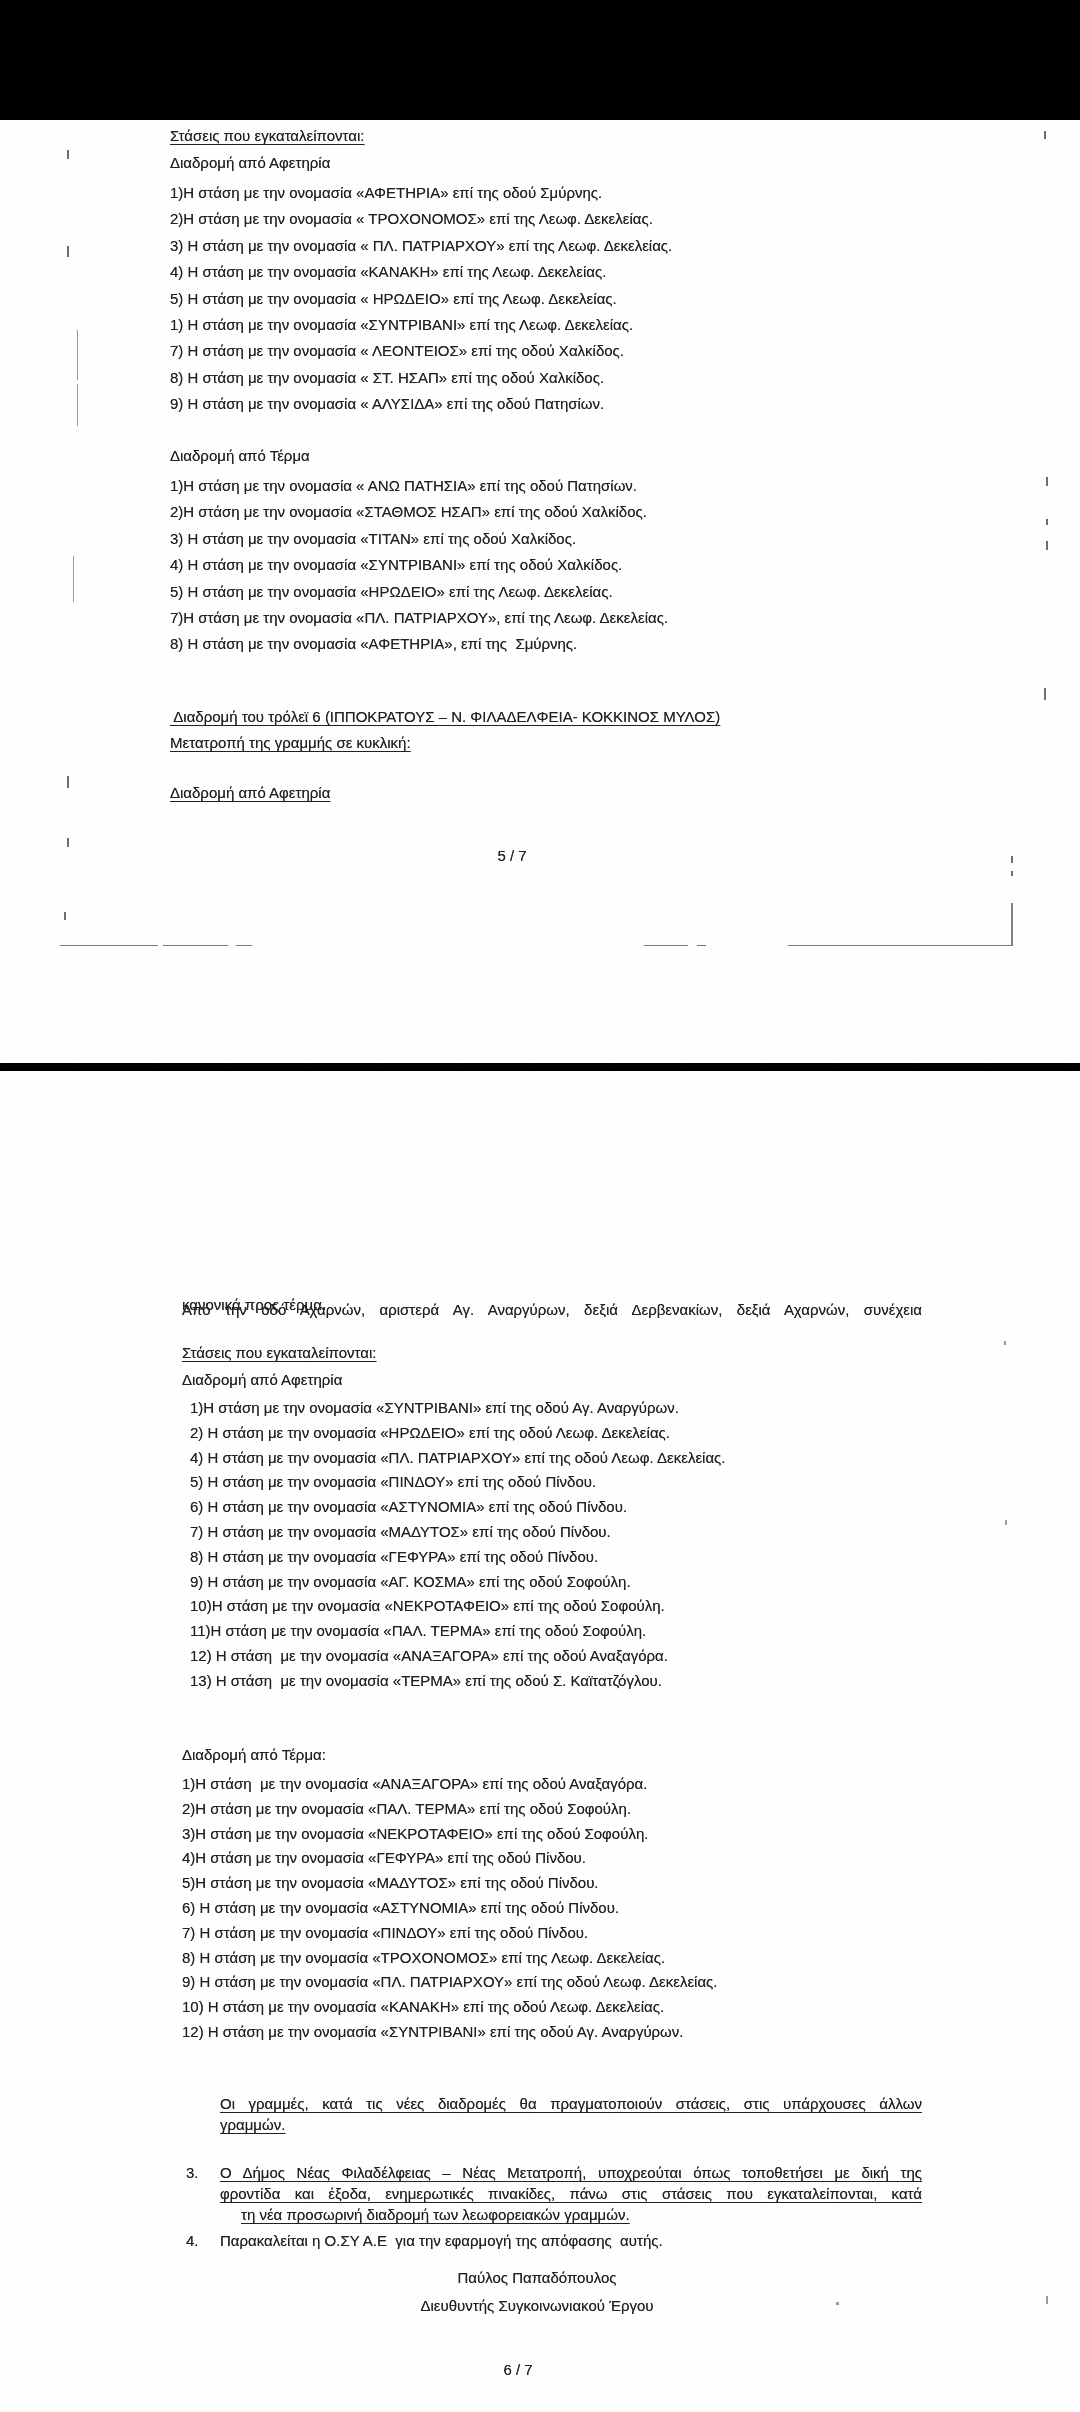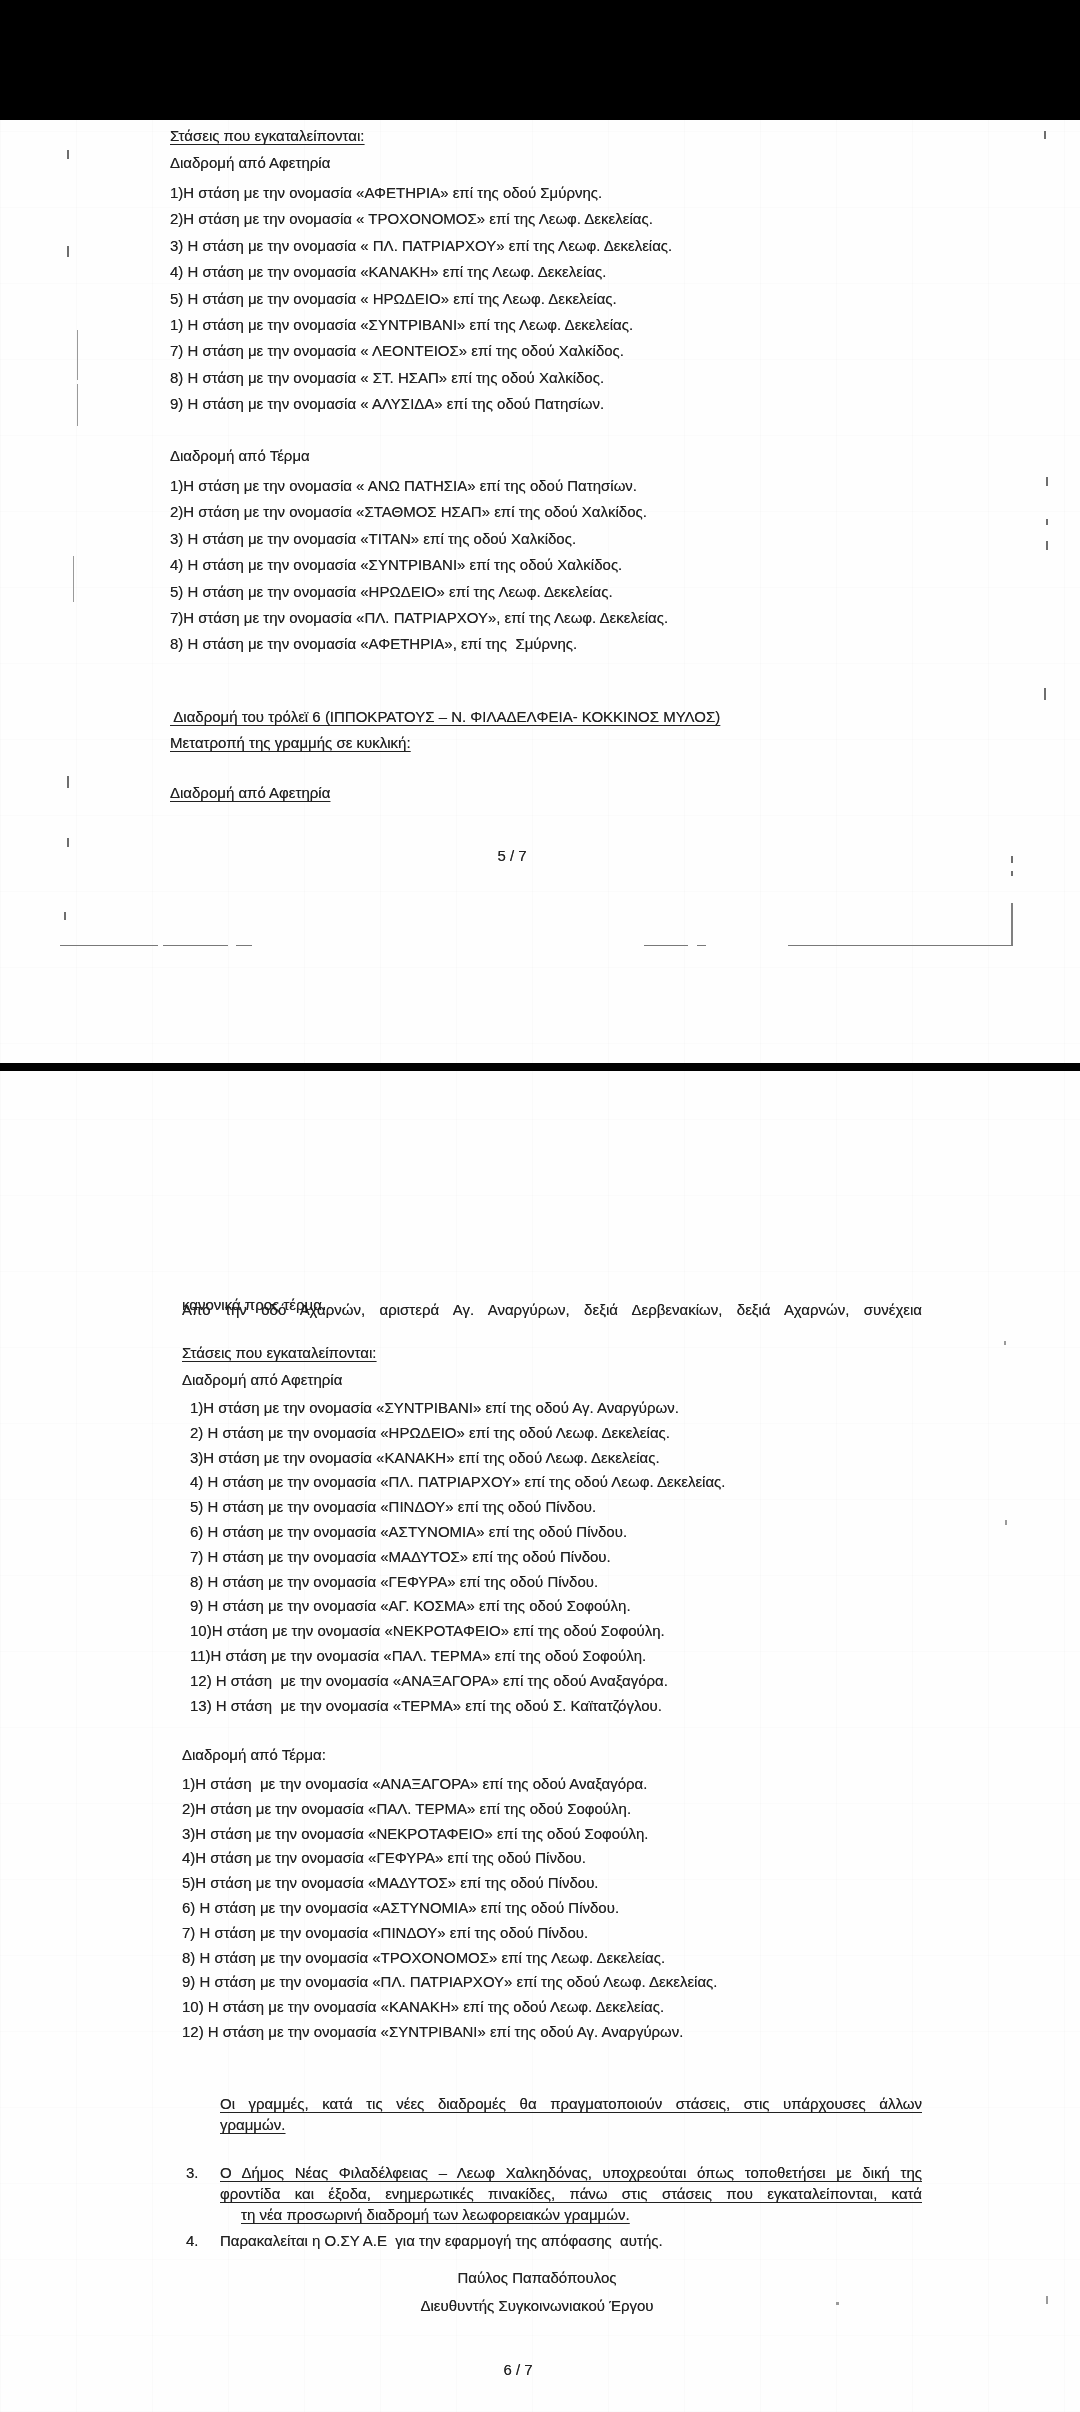--- a/index.html
+++ b/index.html
@@ -100,21 +100,20 @@
 
   <div class="line just" style="left:182px;top:1268px;width:740px;margin-top:32px;">Από την οδό Αχαρνών, αριστερά Αγ. Αναργύρων, δεξιά Δερβενακίων, δεξιά Αχαρνών, συνέχεια</div>
   <div class="line" style="left:182px;top:1295px;">κανονικά προς τέρμα.</div>
 
   <div class="line u" style="left:182px;top:1343px;">Στάσεις που εγκαταλείπονται:</div>
   <div class="line" style="left:182px;top:1370px;">Διαδρομή από Αφετηρία</div>
 
   <div class="list p2l" style="left:190px;top:1396px;">
       <div class="line">1)Η στάση με την ονομασία «ΣΥΝΤΡΙΒΑΝΙ» επί της οδού Αγ. Αναργύρων.</div>
       <div class="line">2) Η στάση με την ονομασία «ΗΡΩΔΕΙΟ» επί της οδού Λεωφ. Δεκελείας.</div>
-      <div class="line">3)Η στάση με την ονομασία «ΚΑΝΑΚΗ» επί της οδού Λεωφ. Δεκελείας.</div>
       <div class="line">4) Η στάση με την ονομασία «ΠΛ. ΠΑΤΡΙΑΡΧΟΥ» επί της οδού Λεωφ. Δεκελείας.</div>
       <div class="line">5) Η στάση με την ονομασία «ΠΙΝΔΟΥ» επί της οδού Πίνδου.</div>
       <div class="line">6) Η στάση με την ονομασία «ΑΣΤΥΝΟΜΙΑ» επί της οδού Πίνδου.</div>
       <div class="line">7) Η στάση με την ονομασία «ΜΑΔΥΤΟΣ» επί της οδού Πίνδου.</div>
       <div class="line">8) Η στάση με την ονομασία «ΓΕΦΥΡΑ» επί της οδού Πίνδου.</div>
       <div class="line">9) Η στάση με την ονομασία «ΑΓ. ΚΟΣΜΑ» επί της οδού Σοφούλη.</div>
       <div class="line">10)Η στάση με την ονομασία «ΝΕΚΡΟΤΑΦΕΙΟ» επί της οδού Σοφούλη.</div>
       <div class="line">11)Η στάση με την ονομασία «ΠΑΛ. ΤΕΡΜΑ» επί της οδού Σοφούλη.</div>
       <div class="line">12) Η στάση  με την ονομασία «ΑΝΑΞΑΓΟΡΑ» επί της οδού Αναξαγόρα.</div>
       <div class="line">13) Η στάση  με την ονομασία «ΤΕΡΜΑ» επί της οδού Σ. Καϊτατζόγλου.</div>
@@ -133,21 +132,21 @@
       <div class="line">8) Η στάση με την ονομασία «ΤΡΟΧΟΝΟΜΟΣ» επί της Λεωφ. Δεκελείας.</div>
       <div class="line">9) Η στάση με την ονομασία «ΠΛ. ΠΑΤΡΙΑΡΧΟΥ» επί της οδού Λεωφ. Δεκελείας.</div>
       <div class="line">10) Η στάση με την ονομασία «ΚΑΝΑΚΗ» επί της οδού Λεωφ. Δεκελείας.</div>
       <div class="line">12) Η στάση με την ονομασία «ΣΥΝΤΡΙΒΑΝΙ» επί της οδού Αγ. Αναργύρων.</div>
     </div>
 
   <div class="line u just" style="left:220px;top:2094px;width:702px;">Οι γραμμές, κατά τις νέες διαδρομές θα πραγματοποιούν στάσεις, στις υπάρχουσες άλλων</div>
   <div class="line u" style="left:220px;top:2115px;">γραμμών.</div>
 
   <div class="line" style="left:186px;top:2163px;">3.</div>
-  <div class="line u just" style="left:220px;top:2163px;width:702px;">Ο Δήμος Νέας Φιλαδέλφειας – Λεωφ Χαλκηδόνας, υποχρεούται όπως τοποθετήσει με δική της</div>
+  <div class="line u just" style="left:220px;top:2163px;width:702px;">Ο Δήμος Νέας Φιλαδέλφειας – Νέας Μετατροπή, υποχρεούται όπως τοποθετήσει με δική της</div>
   <div class="line u just" style="left:220px;top:2184px;width:702px;">φροντίδα και έξοδα,  ενημερωτικές πινακίδες,  πάνω στις στάσεις που εγκαταλείπονται, κατά</div>
   <div class="line u" style="left:220px;top:2205px;margin-left:21px;">τη νέα προσωρινή διαδρομή των λεωφορειακών γραμμών.</div>
 
   <div class="line" style="left:186px;top:2231px;">4.</div>
   <div class="line" style="left:220px;top:2231px;">Παρακαλείται η Ο.ΣΥ Α.Ε  για την εφαρμογή της απόφασης  αυτής.</div>
 
   <div class="line center" style="left:-3px;top:2268px;width:1080px;">Παύλος Παπαδόπουλος</div>
   <div class="line center" style="left:-3px;top:2296px;width:1080px;">Διευθυντής Συγκοινωνιακού Έργου</div>
 
   <div class="line center" style="left:-22px;top:2360px;width:1080px;">6 / 7</div>

